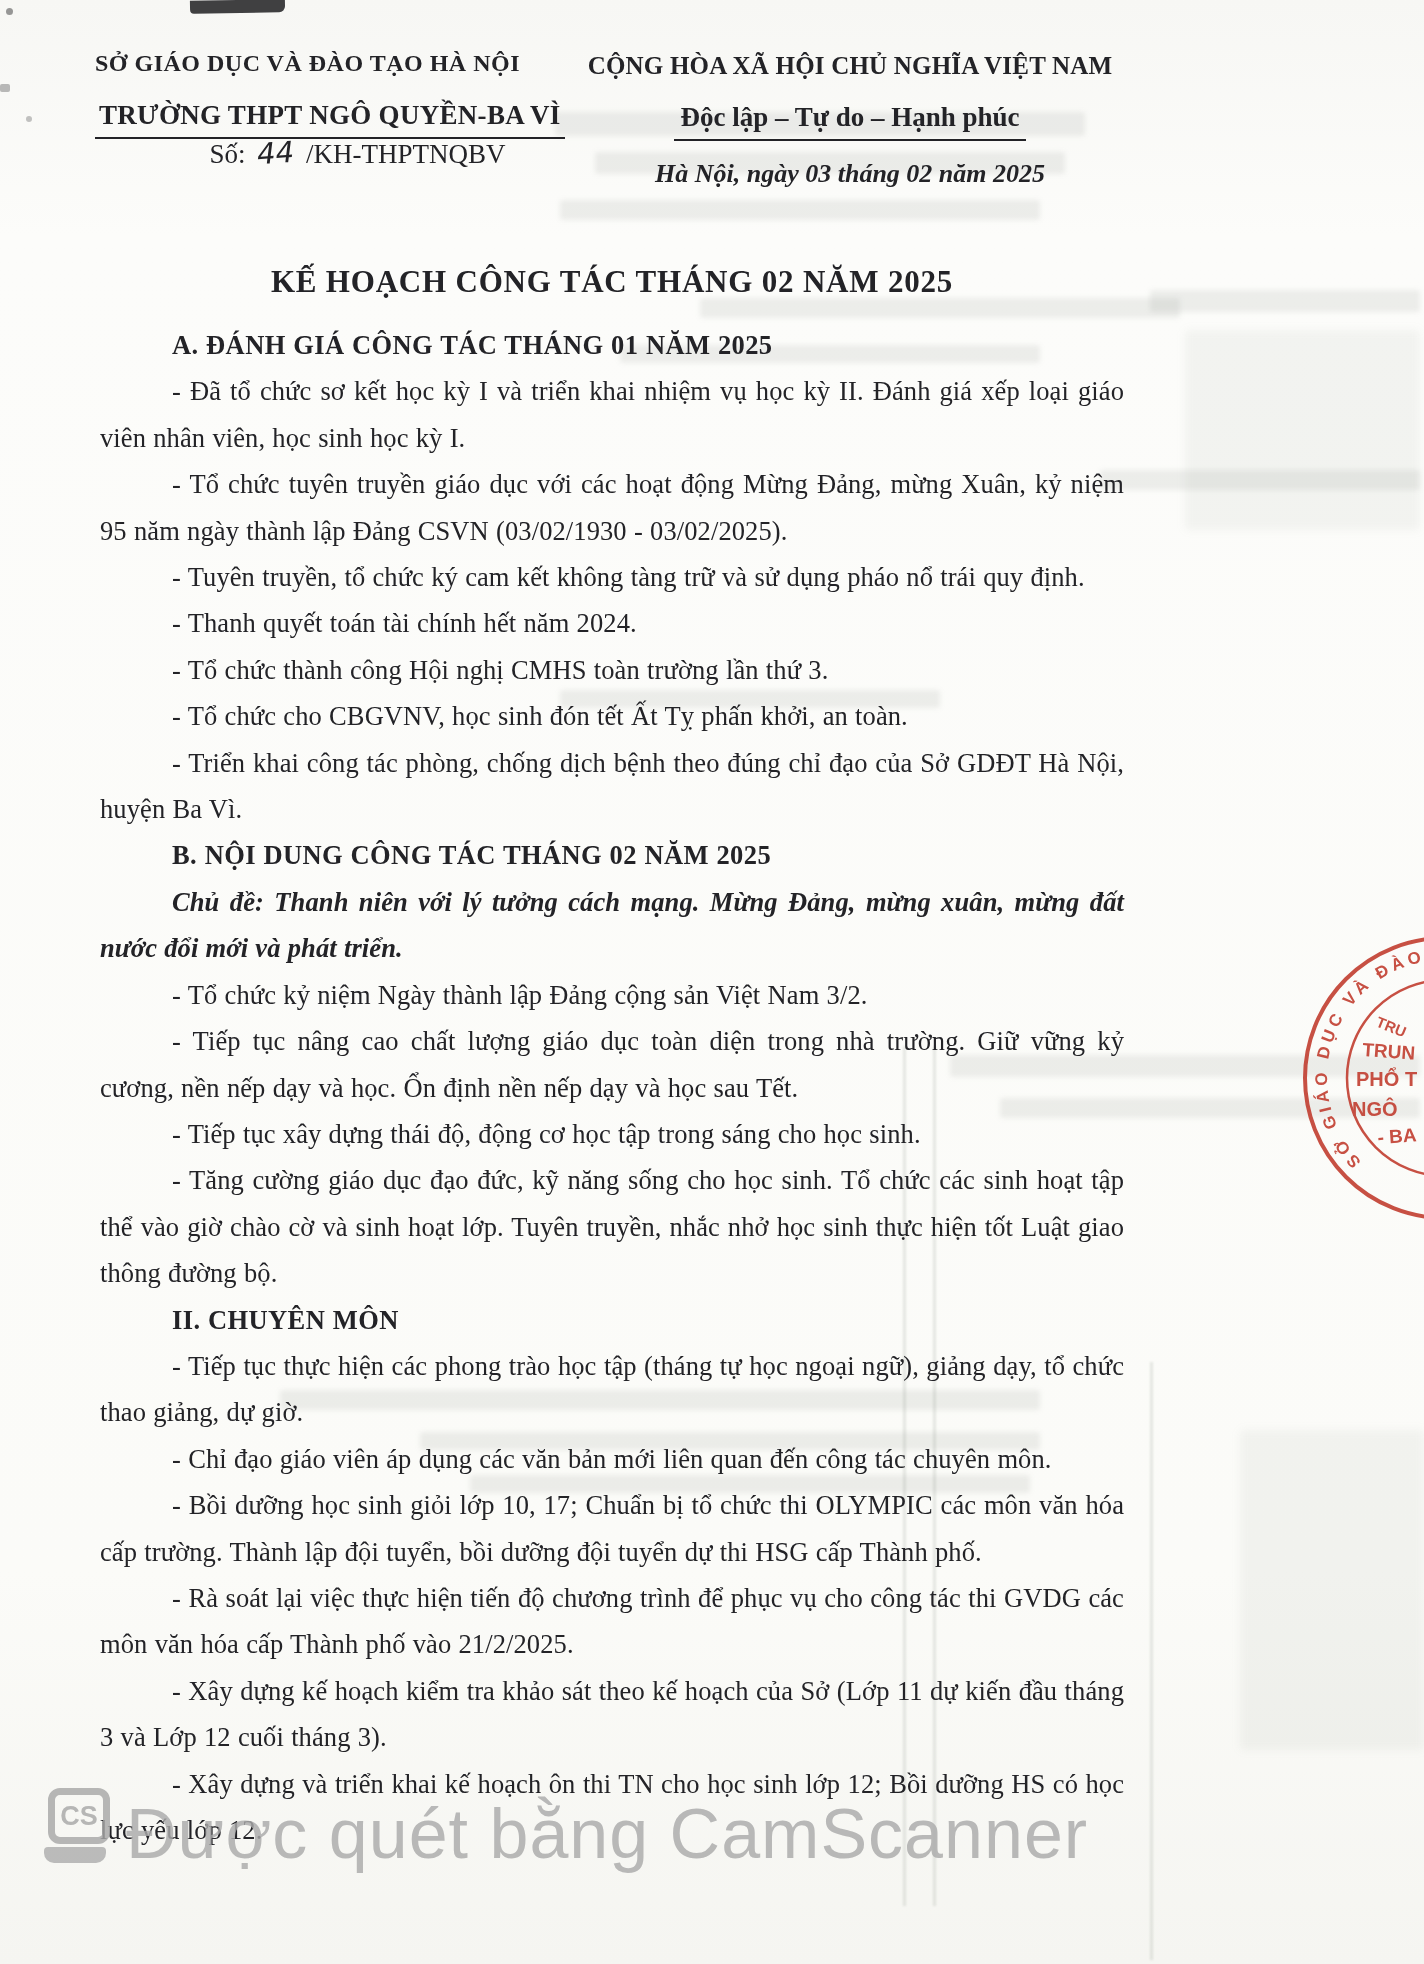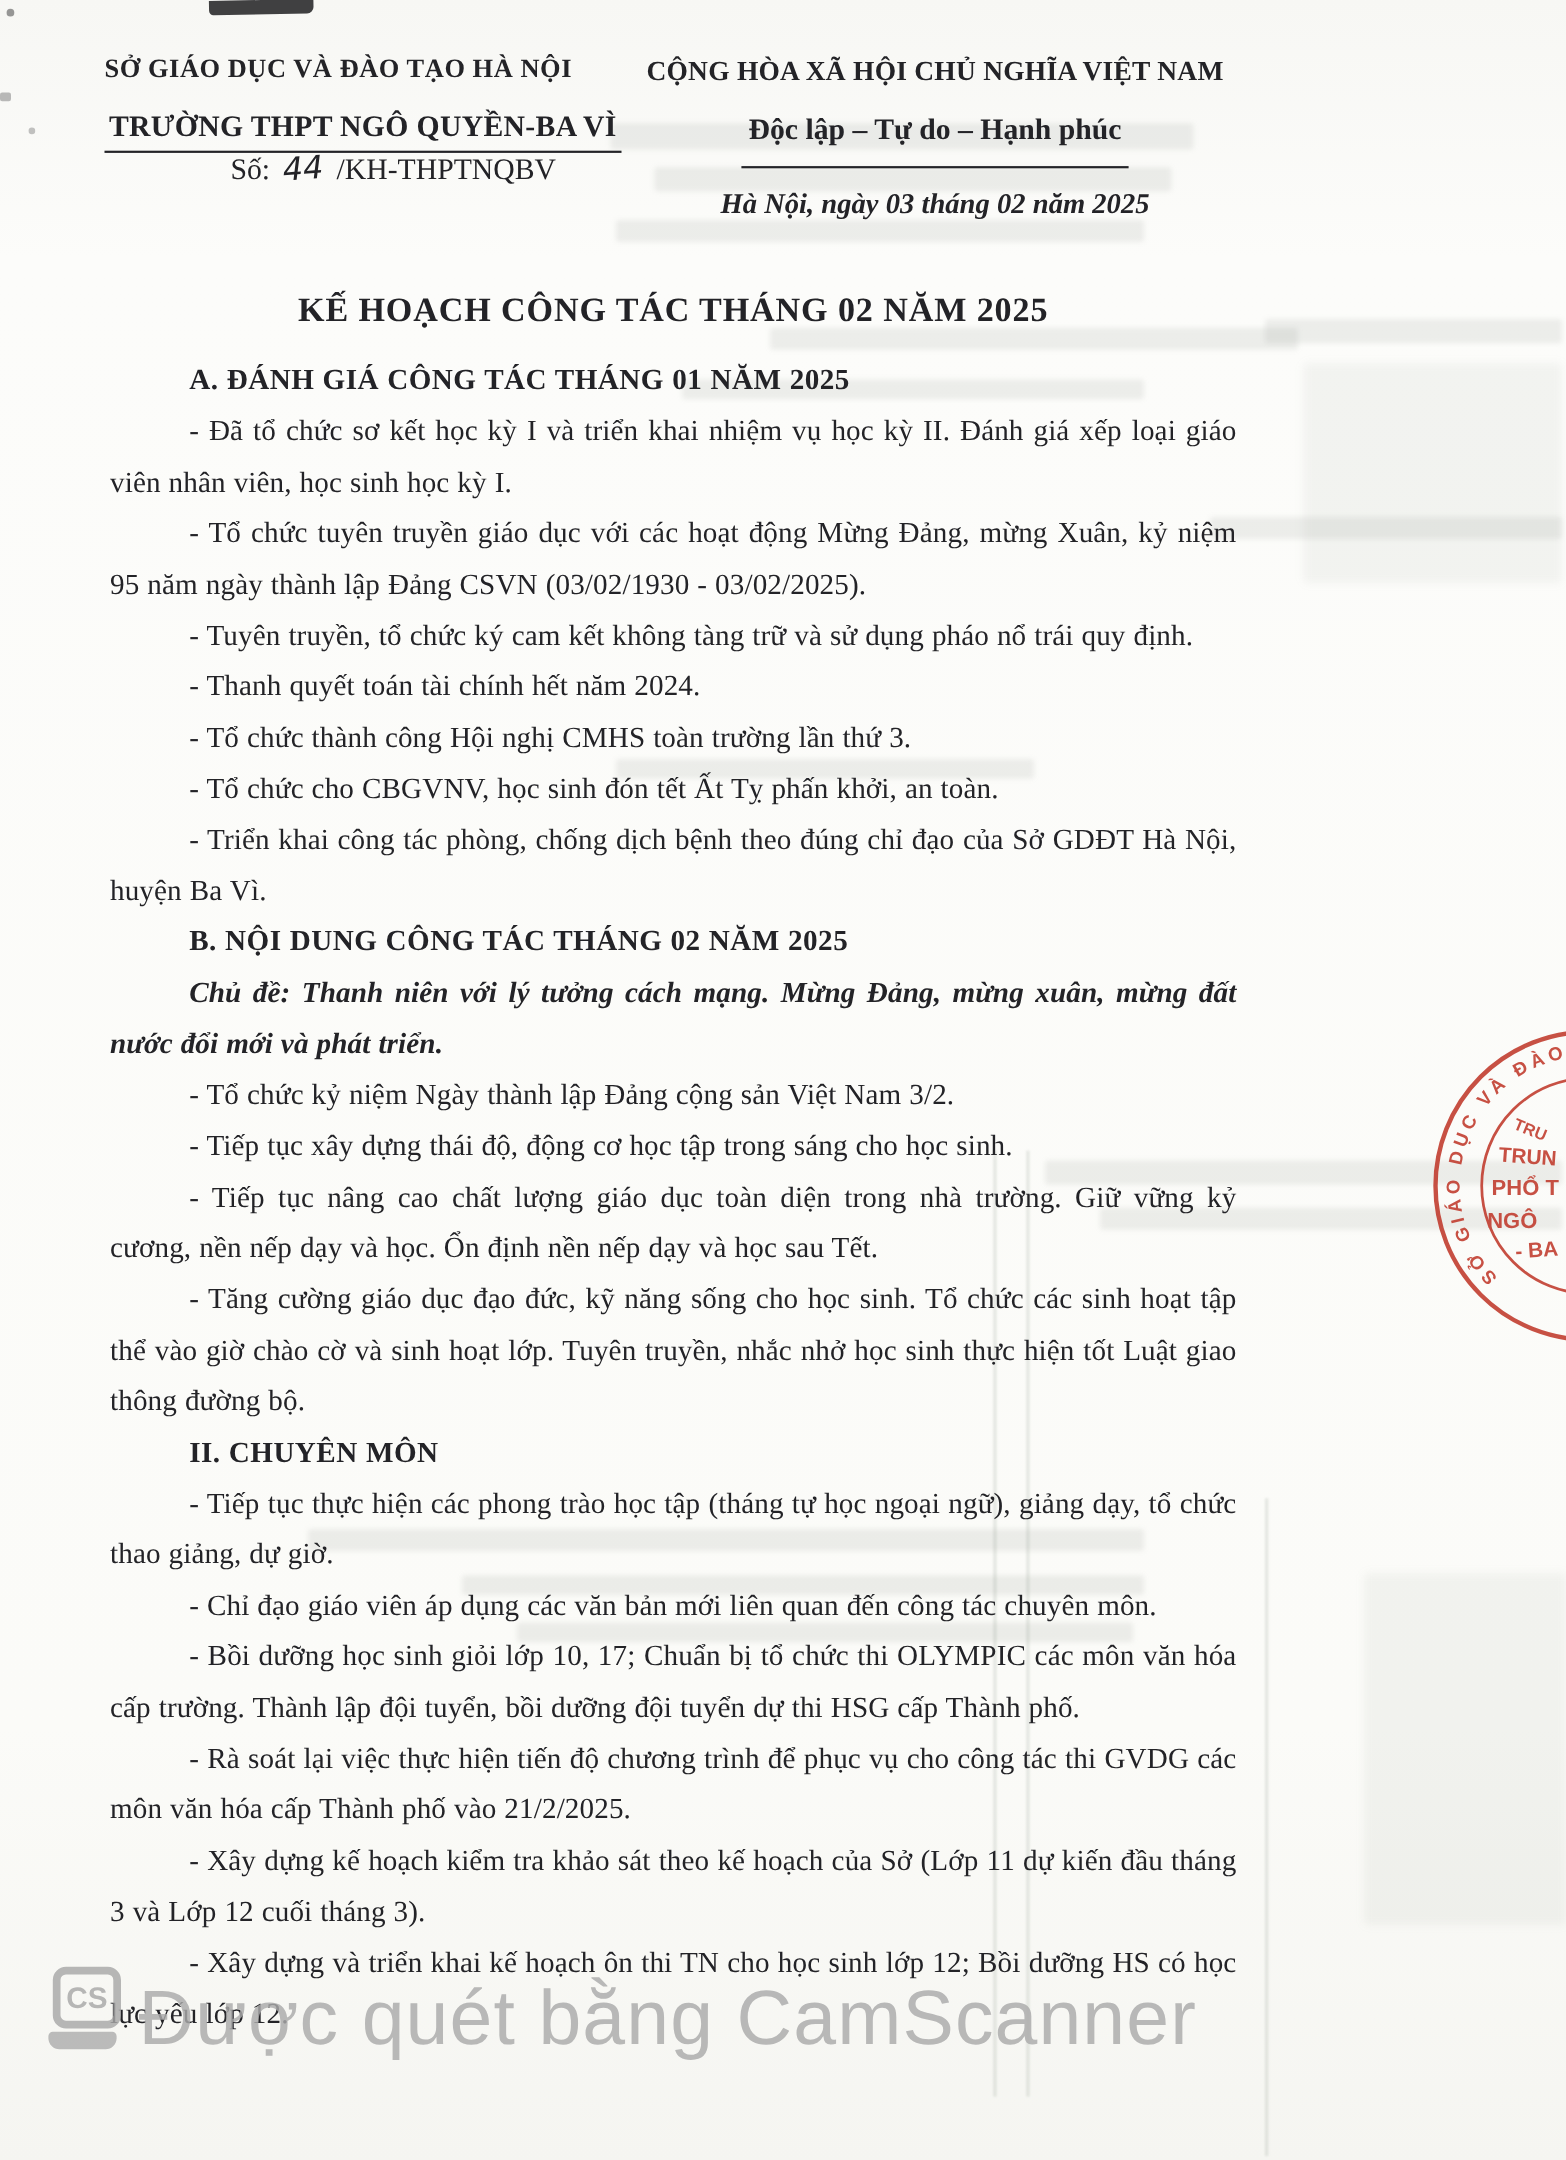--- a/index.html
+++ b/index.html
@@ -12,21 +12,21 @@
   .hdr-left{position:absolute; left:95px; top:50px; width:525px; text-align:left;}
   .hdr-left .l1{font-size:24px; font-weight:bold; letter-spacing:0.5px;}
   .hdr-left .l2{display:inline-block; font-size:27px; font-weight:bold; margin-top:5px;
                 padding:0 4px 6px 4px; border-bottom:2.5px solid #232327; letter-spacing:0.3px;}
   .doc-no{position:absolute; left:95px; top:136px; width:525px; text-align:center; font-size:27px;}
   .doc-no .hand{display:inline-block; font-family:"DejaVu Sans",sans-serif; font-style:italic;
                 font-size:29px; transform:rotate(-4deg); padding:0 5px;}
   .hdr-right{position:absolute; left:585px; top:52px; width:530px; text-align:center;}
   .hdr-right .r1{font-size:25px; font-weight:bold; letter-spacing:0.2px;}
   .hdr-right .r2{display:inline-block; font-size:27px; font-weight:bold; margin-top:4px;
-                 padding:0 6px 18px 6px; border-bottom:2.5px solid #232327;}
+                 padding:0 6px 6px 6px; border-bottom:2.5px solid #232327;}
   .hdr-right .r3{font-size:26px; font-style:italic; font-weight:bold; margin-top:18px;}
   
   .title{position:absolute; left:100px; top:264px; width:1024px; text-align:center;
          font-size:31px; font-weight:bold; letter-spacing:0.8px;}
   .body{position:absolute; left:100px; top:322px; width:1024px; font-size:26.5px;
         line-height:46.4px; text-align:justify; letter-spacing:0.1px; word-spacing:0.5px;}
   .body p{margin:0; text-indent:72px;}
   .body .h{font-weight:bold; letter-spacing:0.4px;}
   .body .t{font-weight:bold; font-style:italic;}
   
@@ -103,22 +103,22 @@
     <p>- Đã tổ chức sơ kết học kỳ I và triển khai nhiệm vụ học kỳ II. Đánh giá xếp loại giáo viên nhân viên, học sinh học kỳ I.</p>
     <p>- Tổ chức tuyên truyền giáo dục với các hoạt động Mừng Đảng, mừng Xuân, kỷ niệm 95 năm ngày thành lập Đảng CSVN (03/02/1930 - 03/02/2025).</p>
     <p>- Tuyên truyền, tổ chức ký cam kết không tàng trữ và sử dụng pháo nổ trái quy định.</p>
     <p>- Thanh quyết toán tài chính hết năm 2024.</p>
     <p>- Tổ chức thành công Hội nghị CMHS toàn trường lần thứ 3.</p>
     <p>- Tổ chức cho CBGVNV, học sinh đón tết Ất Tỵ phấn khởi, an toàn.</p>
     <p>- Triển khai công tác phòng, chống dịch bệnh theo đúng chỉ đạo của Sở GDĐT Hà Nội, huyện Ba Vì.</p>
     <p class="h">B. NỘI DUNG CÔNG TÁC THÁNG 02 NĂM 2025</p>
     <p class="t">Chủ đề: Thanh niên với lý tưởng cách mạng. Mừng Đảng, mừng xuân, mừng đất nước đổi mới và phát triển.</p>
     <p>- Tổ chức kỷ niệm Ngày thành lập Đảng cộng sản Việt Nam 3/2.</p>
+    <p>- Tiếp tục nâng cao chất lượng giáo dục toàn diện trong nhà trường. Giữ vững kỷ cương, nền nếp dạy và học. Ổn định nền nếp dạy và học sau Tết.</p>
     <p>- Tiếp tục xây dựng thái độ, động cơ học tập trong sáng cho học sinh.</p>
-    <p>- Tiếp tục nâng cao chất lượng giáo dục toàn diện trong nhà trường. Giữ vững kỷ cương, nền nếp dạy và học. Ổn định nền nếp dạy và học sau Tết.</p>
     <p>- Tăng cường giáo dục đạo đức, kỹ năng sống cho học sinh. Tổ chức các sinh hoạt tập thể vào giờ chào cờ và sinh hoạt lớp. Tuyên truyền, nhắc nhở học sinh thực hiện tốt Luật giao thông đường bộ.</p>
     <p class="h">II. CHUYÊN MÔN</p>
     <p>- Tiếp tục thực hiện các phong trào học tập (tháng tự học ngoại ngữ), giảng dạy, tổ chức thao giảng, dự giờ.</p>
     <p>- Chỉ đạo giáo viên áp dụng các văn bản mới liên quan đến công tác chuyên môn.</p>
     <p>- Bồi dưỡng học sinh giỏi lớp 10, 17; Chuẩn bị tổ chức thi OLYMPIC các môn văn hóa cấp trường. Thành lập đội tuyển, bồi dưỡng đội tuyển dự thi HSG cấp Thành phố.</p>
     <p>- Rà soát lại việc thực hiện tiến độ chương trình để phục vụ cho công tác thi GVDG các môn văn hóa cấp Thành phố vào 21/2/2025.</p>
     <p>- Xây dựng kế hoạch kiểm tra khảo sát theo kế hoạch của Sở (Lớp 11 dự kiến đầu tháng 3 và Lớp 12 cuối tháng 3).</p>
     <p>- Xây dựng và triển khai kế hoạch ôn thi TN cho học sinh lớp 12; Bồi dưỡng HS có học lực yếu lớp 12.</p>
   </div>
 

